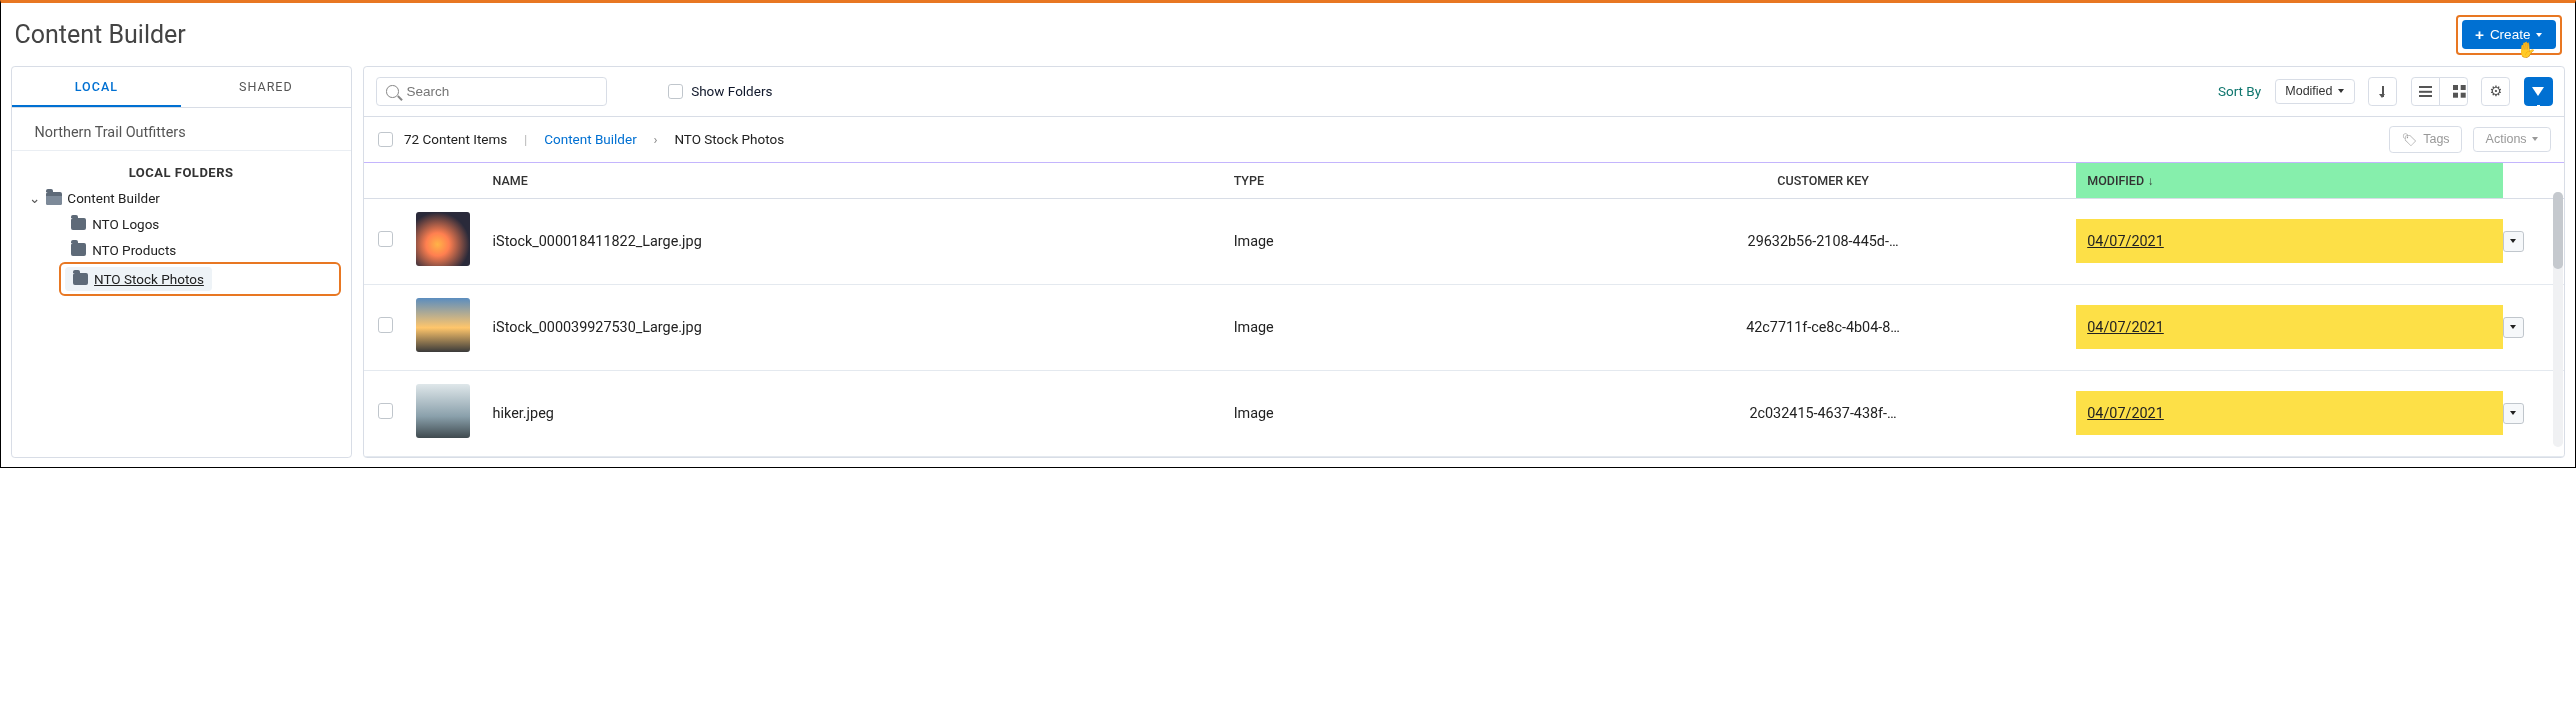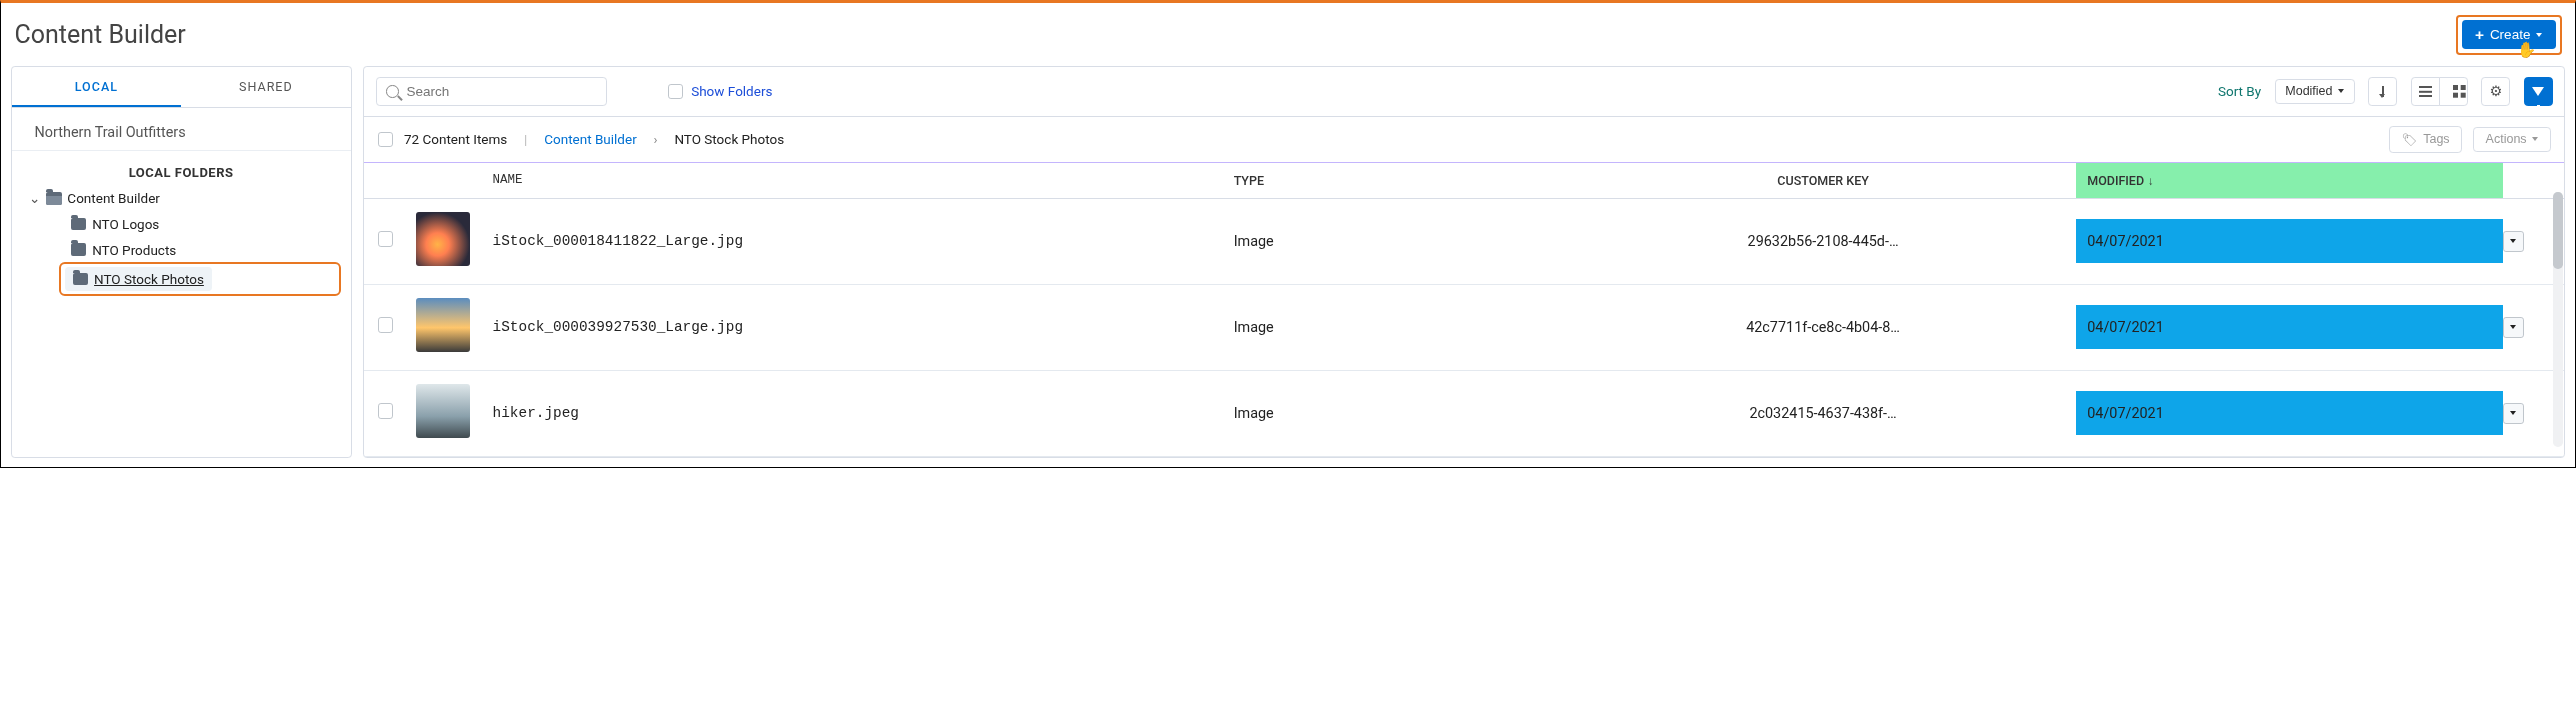--- a/index.html
+++ b/index.html
@@ -27,49 +27,49 @@
     .chev { width: 11.5px; display:inline-block; color:#555;}
     .fld-ic { width:15.4px; height:12.5px; background:#5e6a78; border-radius:1.9px 1.9px 1.9px 1.9px; display:inline-block; position:relative;}
     .fld-ic::before{content:"";position:absolute;top:-2.9px;left:0;width:6.7px;height:2.9px;background:#5e6a78;border-radius:1.9px 1.9px 0 0;}
     .fld-ic.open::after{content:"";position:absolute;top:3.8px;left:0;width:15.4px;height:8.7px;background:#7d8a99;border-radius:0 0 1.9px 1.9px;}
 
     .content { flex: 1; border: 1px solid #d8dde6; border-radius: 3.8px; display: flex; flex-direction: column; position: relative; }
     .toolbar { display: flex; align-items: center; padding: 9.6px 11.5px; gap: 13.5px; border-bottom: 1px solid #d8dde6; }
     .search-box { display: flex; align-items: center; gap: 7.7px; border: 1px solid #d8dde6; border-radius: 3.8px; padding: 5.8px 9.6px; width: 231px; color:#777;}
     .search-box input { border: none; outline: none; font-size: 13.5px; flex:1; }
     .chk-sm { width:15.4px; height:15.4px; border:1px solid #c0c6cc; border-radius:2.9px; background:#fff; display:inline-block;}
-    .show-folders { display:flex; align-items:center; gap:7.7px; color:#1d4ed8; margin-left: 48px;}
+    .show-folders { display:flex; align-items:center; gap:7.7px; color:#0f172a; margin-left: 48px;}
     .spacer { flex:1; }
     .sort-lbl { color:#0f766e; }
     .dd-btn { border:1px solid #d8dde6; background:#fff; padding:4.8px 9.6px; border-radius:3.8px; display:flex; align-items:center; gap:5.8px; font-size:12.5px; color:#333; cursor:pointer;}
     .icon-btn { border:1px solid #d8dde6; background:#fff; width:29px; height:29px; border-radius:3.8px; display:flex; align-items:center; justify-content:center; cursor:pointer; color:#555;}
     .icon-btn.active { background:#0070d2; color:#fff; border-color:#0070d2;}
     .group { display:flex; gap:-1px;}
     .group .icon-btn:first-child{border-radius:3.8px 0 0 3.8px;}
     .group .icon-btn:last-child{border-radius:0 3.8px 3.8px 0; margin-left:-1px;}
 
     .inforow { display:flex; align-items:center; padding: 9.6px 13.5px; gap: 11px; border-bottom: 1px solid #c4b5fd; font-size:13.5px;}
     .divider-v { color:#bbb; margin:0 5.8px;}
     .crumb-link { color:#0070d2; cursor:pointer;}
     .crumb-sep { color:#888; margin:0 5.8px;}
     .inforow .spacer { flex:1;}
     .tag-btn, .actions-btn { border:1px solid #d8dde6; background:#fff; padding:4.8px 11.5px; border-radius:3.8px; color:#999; display:flex; align-items:center; gap:5.8px; font-size:12.5px;}
     
     .thead { display:flex; align-items:center; padding: 9.6px 13.5px; border-bottom:1px solid #d8dde6; font-size:12.5px; color:#333; font-weight:500;}
     .col-chk{width:38px;}
     .col-thumb{width:77px;}
-    .col-name{flex:2.2;font-family:Liberation Mono, monospace;}
+    .col-name{flex:2.2;}
     .col-type{flex:1; text-align:left;}
     .col-key{flex:1.5; text-align:center;}
     .col-mod{flex:1.2; text-align:left; background:#86efac; padding:9.6px 11.5px; margin:-9.6px 0;}
     .col-act{width:48px;}
 
     .rows { flex:1; overflow-y:auto; }
     .row { display:flex; align-items:center; padding: 13.5px 13.5px; border-bottom:1px solid #e4e9ef; font-size:14.4px; color:#222;}
-    .row .col-mod{ margin:-13.5px 0; padding:13.5px 11.5px; background:#0ea5e9;}
+    .row .col-mod{ margin:-13.5px 0; padding:13.5px 11.5px; background:#fde047;text-decoration:underline;}
     .thumb { width:54px; height:54px; border-radius:2.9px; background:linear-gradient(135deg,#4a6b8a,#2c3e50); display:inline-block;}
     .thumb.t1{background: radial-gradient(circle at 40% 60%, #ffb347 0%, #ff7f50 25%, #2a2a3a 70%);}
     .thumb.t2{background: linear-gradient(180deg,#5b8dbf 0%, #ffc66b 55%, #3a3a3a 100%);}
     .thumb.t3{background: linear-gradient(180deg,#dfe7ea 0%, #8aa0ab 60%, #3f4a4f 100%);}
     .row-act-btn { width:21px; height:21px; border:1px solid #c0c6cc; border-radius:2.9px; display:flex; align-items:center; justify-content:center; background:#f6f8fa; cursor:pointer;}
     .caret-down{display:inline-block; border-left:3.8px solid transparent; border-right:3.8px solid transparent; border-top:4.8px solid currentColor;}
     .plus{font-weight:700; font-size:15.4px; line-height:1;}
     .search-ic{width:12.5px;height:12.5px;border:1.9px solid #888;border-radius:50%;position:relative;}
     .search-ic::after{content:"";position:absolute;width:5.8px;height:1.9px;background:#888;transform:rotate(45deg);right:-4.8px;bottom:-1.9px;}
     .arrow-down{display:inline-block;position:relative;width:1.9px;height:11.5px;background:currentColor;}

